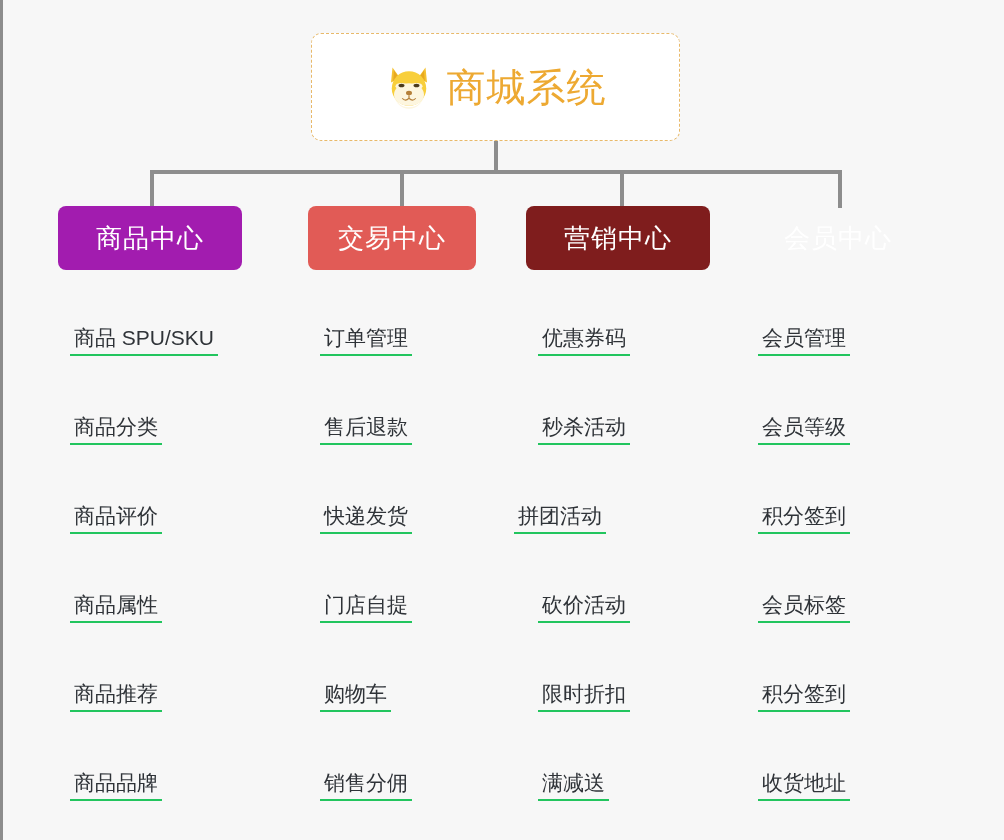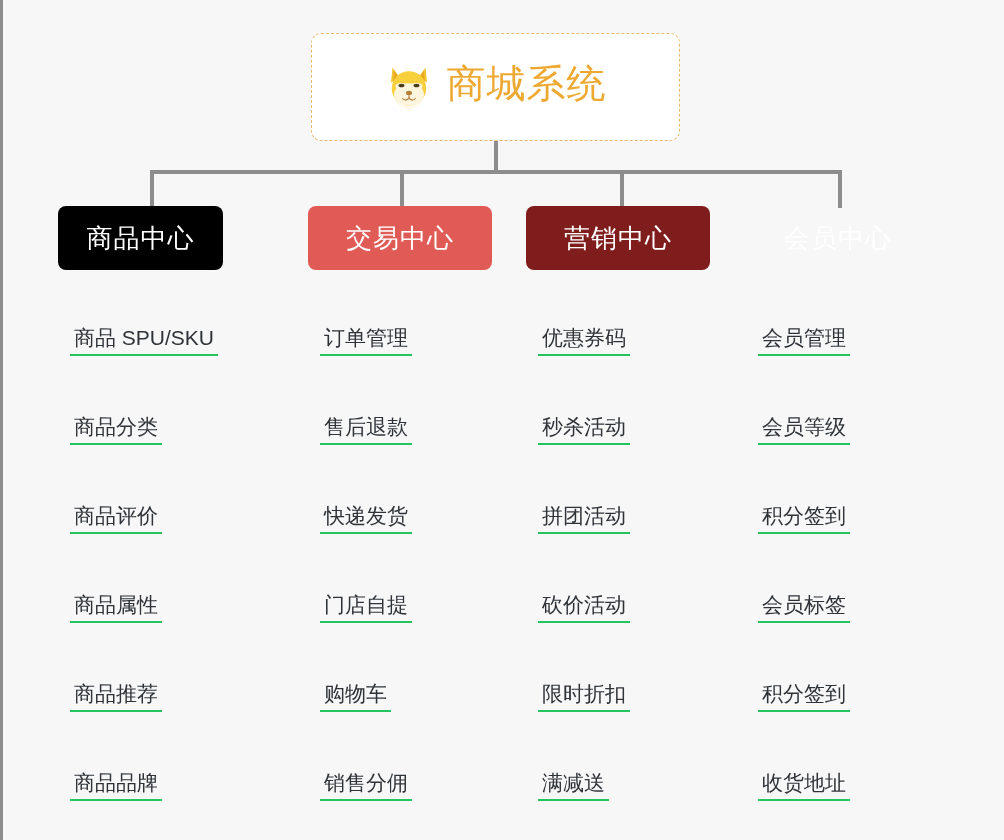--- a/index.html
+++ b/index.html
@@ -36,21 +36,20 @@
     align-items: center;
     justify-content: center;
     gap: 14px;
   }
   .root-title {
     color: #eda932;
     font-size: 39px;
     line-height: 1;
     letter-spacing: 1px;
     white-space: nowrap;
-    font-family: Liberation Mono, monospace;
   }
   .shiba-icon {
     width: 48px;
     height: 48px;
     flex: 0 0 48px;
     display: block;
   }
 
   
   .conn {
@@ -141,21 +140,21 @@
       <path d="M32 47 q5 5 9 0" stroke="#b5803a" stroke-width="1.6" fill="none"></path>
     </svg>
     <div class="root-title">商城系统</div>
   </div>
 
   <div class="conn conn-v-root"></div>
   <div class="conn conn-bus"></div>
 
   <div id="branches">
       <div class="conn conn-drop" style="left: 150px;"></div>
-      <div class="cat-box" style="left: 58px; width: 165px; background: #000000;">
+      <div class="cat-box" style="left: 58px; width: 184px; background: #a21caf;">
         <div class="cat-label">商品中心</div>
       </div>
       <div class="conn-rail" style="left: 68px;"></div>
       <div class="leaf" style="left: 70px; top: 320px;">
         <span class="leaf-label">商品 SPU/SKU</span>
       </div>
       <div class="leaf" style="left: 70px; top: 409px;">
         <span class="leaf-label">商品分类</span>
       </div>
       <div class="leaf" style="left: 70px; top: 498px;">
@@ -164,21 +163,21 @@
       <div class="leaf" style="left: 70px; top: 587px; font-family: Liberation Serif, serif;">
         <span class="leaf-label">商品属性</span>
       </div>
       <div class="leaf" style="left: 70px; top: 676px;">
         <span class="leaf-label">商品推荐</span>
       </div>
       <div class="leaf" style="left: 70px; top: 765px;">
         <span class="leaf-label">商品品牌</span>
       </div>
       <div class="conn conn-drop" style="left: 400px;"></div>
-      <div class="cat-box" style="left: 308px; width: 184px; background: rgb(225, 91, 86);">
+      <div class="cat-box" style="left: 308px; width: 168px; background: rgb(225, 91, 86);">
         <div class="cat-label">交易中心</div>
       </div>
       <div class="conn-rail" style="left: 318px;"></div>
       <div class="leaf" style="left: 320px; top: 320px;">
         <span class="leaf-label">订单管理</span>
       </div>
       <div class="leaf" style="left: 320px; top: 409px;">
         <span class="leaf-label">售后退款</span>
       </div>
       <div class="leaf" style="left: 320px; top: 498px; text-align: center;">
@@ -196,21 +195,21 @@
       <div class="conn conn-drop" style="left: 620px;"></div>
       <div class="cat-box" style="left: 526px; width: 184px; background: #7f1d1d;">
         <div class="cat-label">营销中心</div>
       </div>
       <div class="leaf" style="left: 538px; top: 320px;">
         <span class="leaf-label">优惠券码</span>
       </div>
       <div class="leaf" style="left: 538px; top: 409px;">
         <span class="leaf-label">秒杀活动</span>
       </div>
-      <div class="leaf" style="left: 538px; top: 498px;">
+      <div class="leaf" style="left: 514px; top: 498px;">
         <span class="leaf-label">拼团活动</span>
       </div>
       <div class="leaf" style="left: 538px; top: 587px;">
         <span class="leaf-label">砍价活动</span>
       </div>
       <div class="leaf" style="left: 538px; top: 676px;">
         <span class="leaf-label">限时折扣</span>
       </div>
       <div class="leaf" style="left: 538px; top: 765px;">
         <span class="leaf-label">满减送</span>

